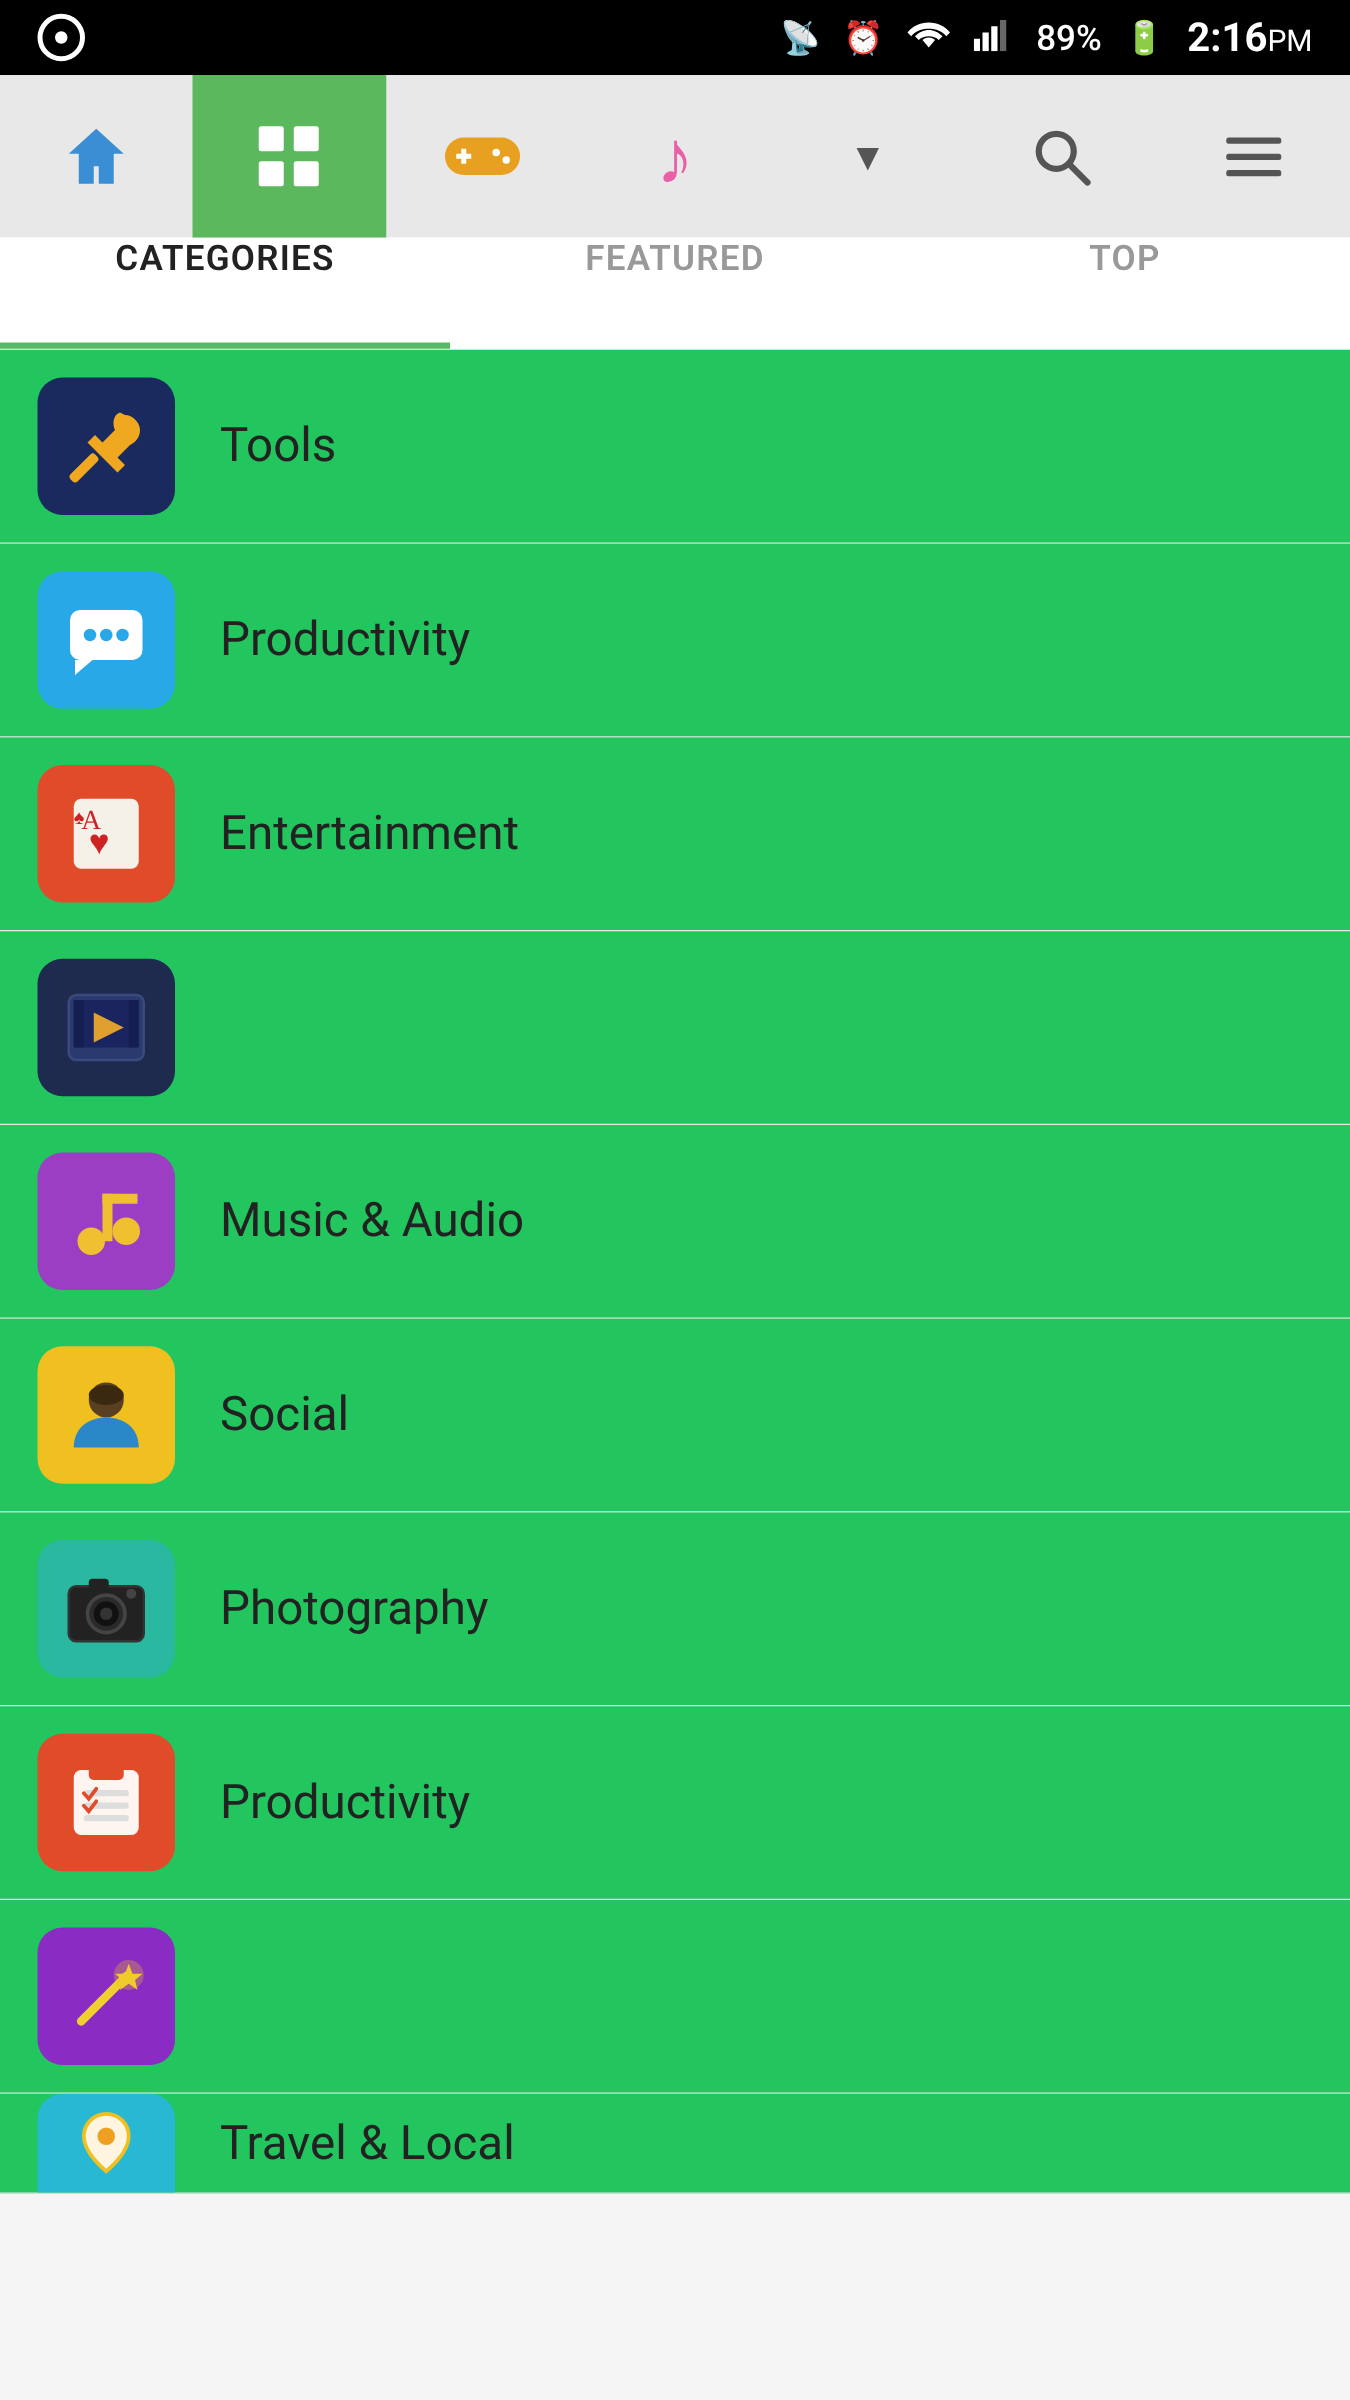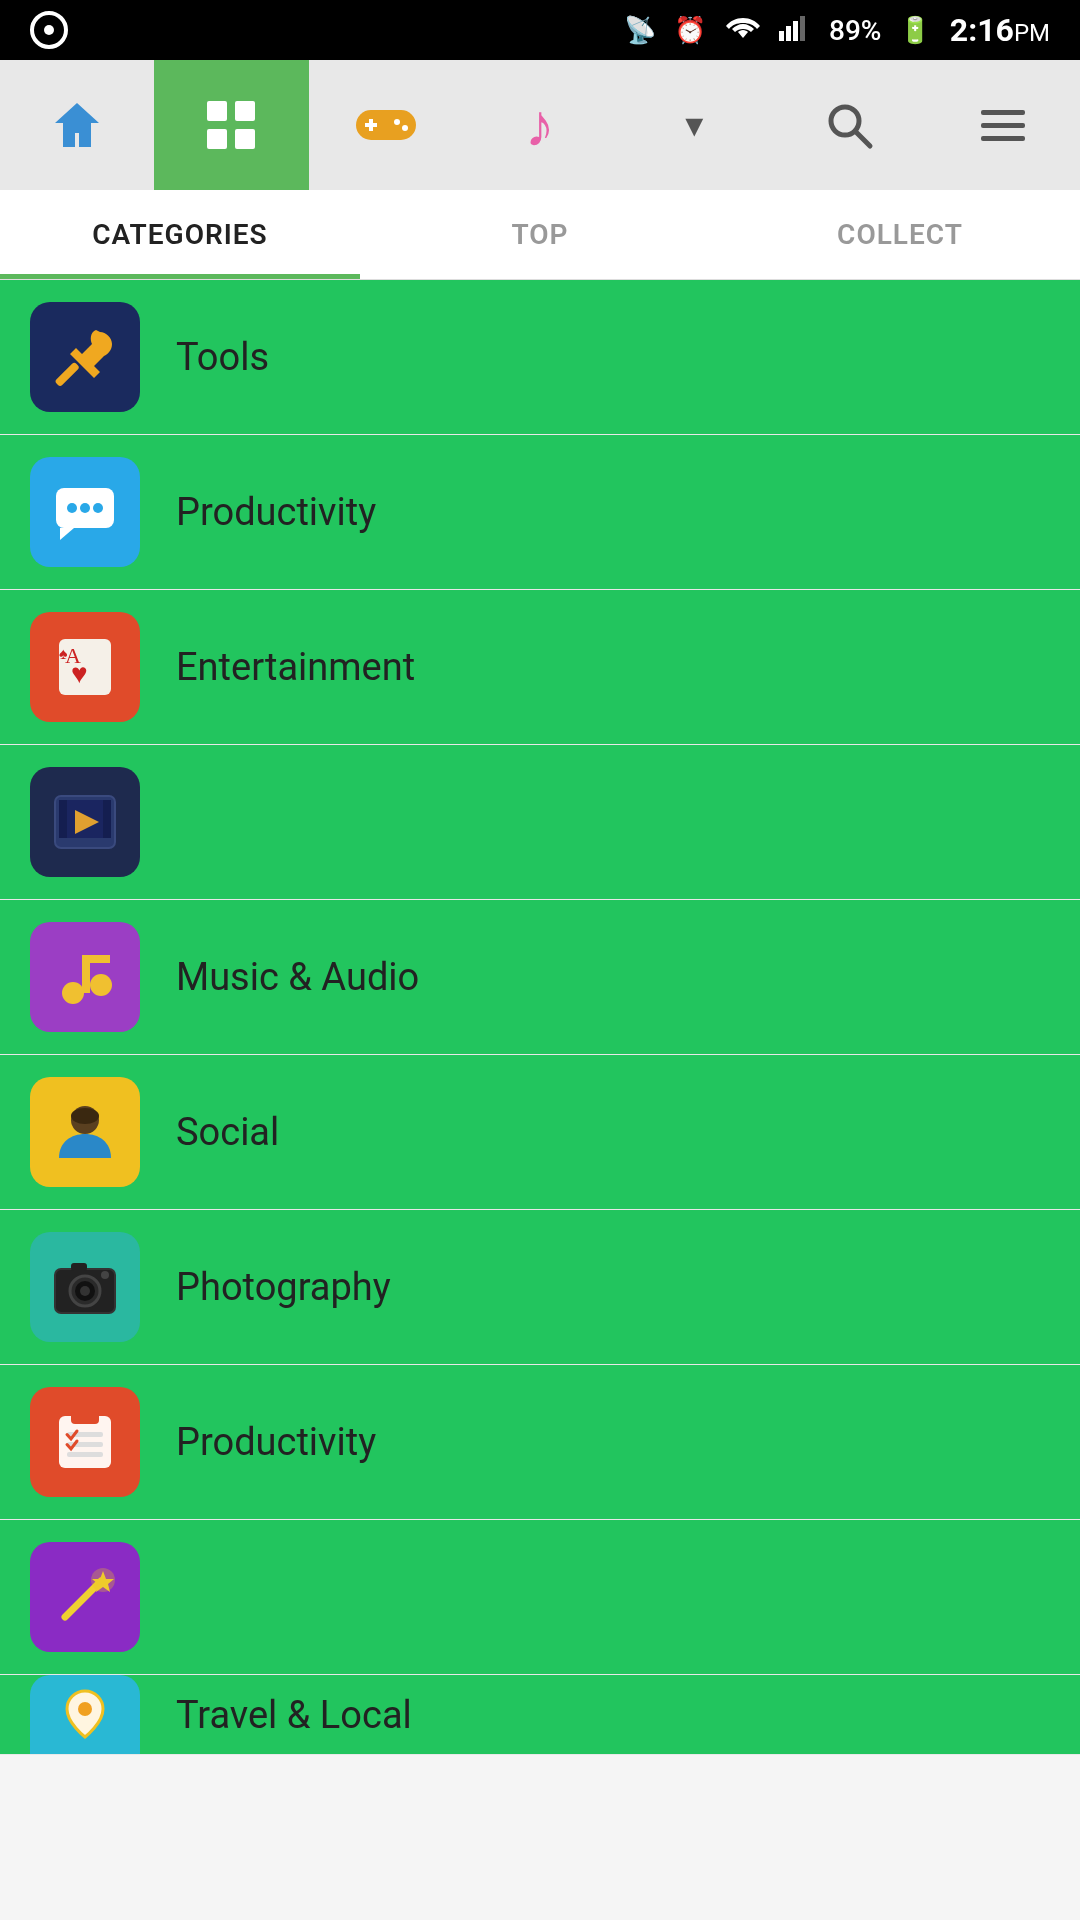--- a/index.html
+++ b/index.html
@@ -96,21 +96,21 @@
     
     .tabs-bar {
       background: #fff;
       display: flex;
       border-bottom: 1px solid #ddd;
       height: 90px;
       align-items: stretch;
     }
     .tab {
       display: flex;
-      align-items: center;
+      align-items: flex-start;
       justify-content: center;
       flex: 1;
       font-size: 28px;
       font-weight: 600;
       color: #999;
       cursor: pointer;
       position: relative;
       letter-spacing: 1px;
     }
     .tab.active {
@@ -257,24 +257,24 @@
       <div class="nav-menu-line"></div>
     </div>
   </div>
 </div>
 
 <div class="tabs-bar">
   <div class="tab active">
     <span>CATEGORIES</span>
   </div>
   <div class="tab">
+    <span>FEATURED</span>
+  </div>
+  <div class="tab">
     <span>TOP</span>
-  </div>
-  <div class="tab">
-    <span>COLLECT</span>
   </div>
 </div>
 
 <div class="category-list">
 
   <div class="category-item">
     <div class="category-icon icon-tools">
       <svg width="70" height="70" viewBox="0 0 70 70" fill="none">
         <path d="M50 10 C56 10 62 16 62 22 C62 28 58 32 54 34 L44 44 L50 50 L44 56 L20 32 L26 26 L32 32 L42 22 C40 18 40 10 46 8z" fill="#f0a820"></path>
         <rect x="8" y="48" width="28" height="8" rx="3" transform="rotate(-45 20 58)" fill="#f0a820"></rect>

